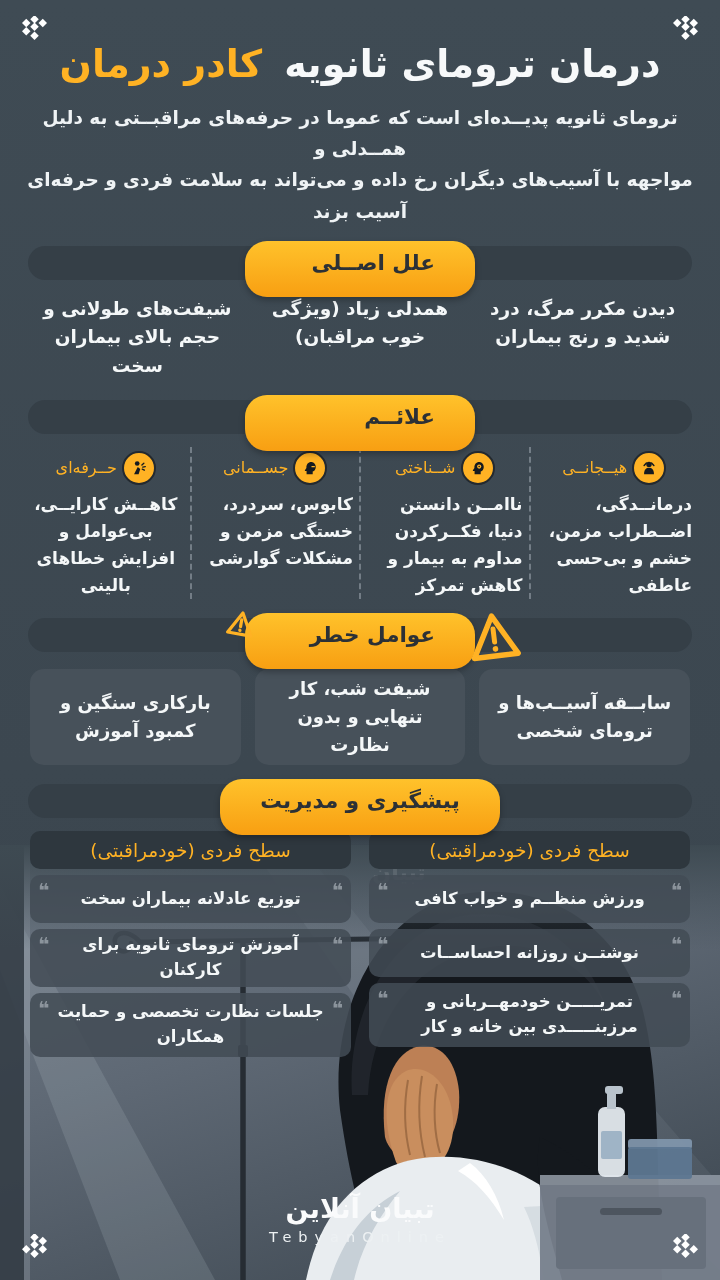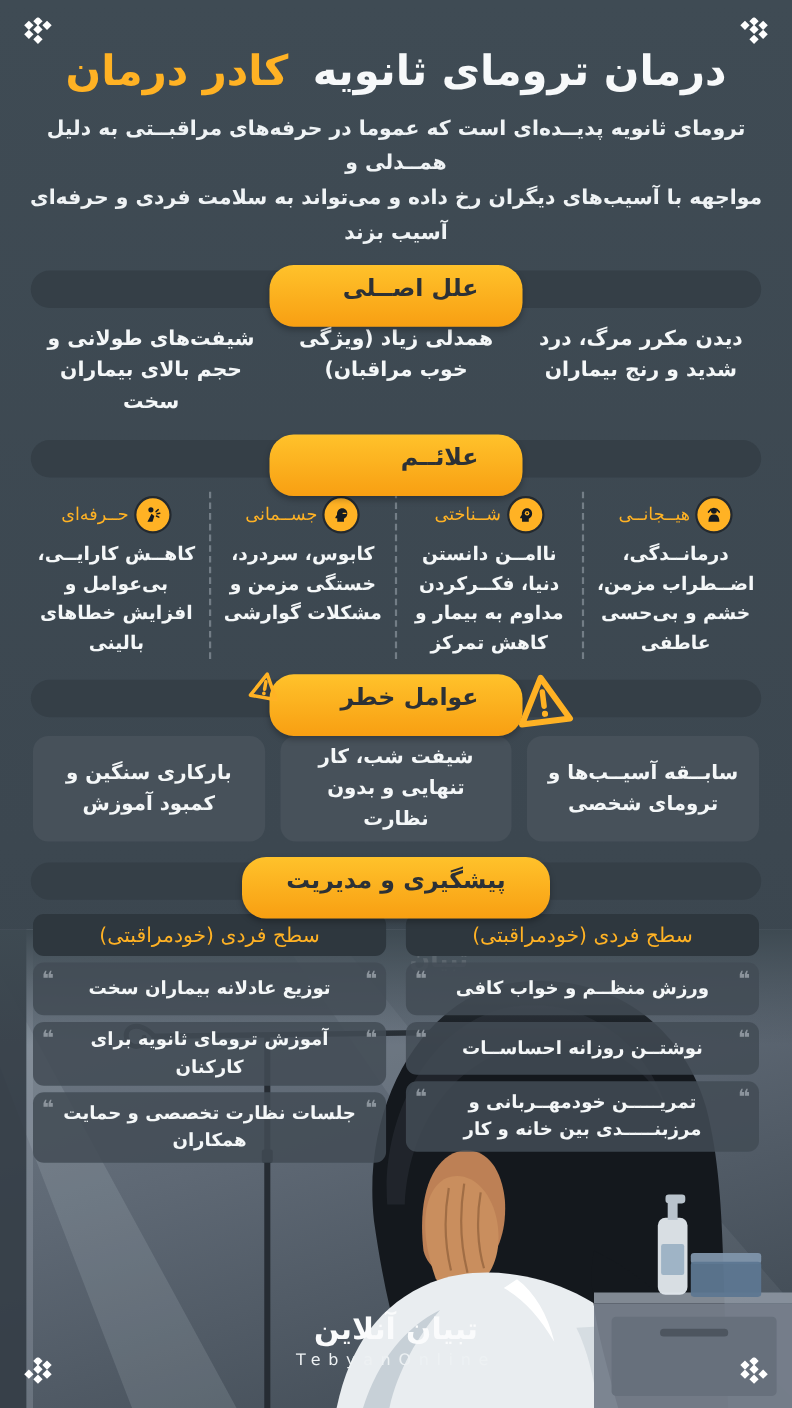--- a/index.html
+++ b/index.html
@@ -31,21 +31,21 @@
     box-shadow:0 3px 6px rgba(0,0,0,.28);
   }
 
   
   .causes-row{display:flex;margin:10px 26px 0;min-height:72px;}
   .cause-item{flex:1;text-align:center;color:#F4F7F8;font-weight:700;font-size:18.5px;line-height:1.55;padding:0 8px;}
 
   
   .sym-row{display:flex;margin:8px 22px 0;min-height:122px;}
   .sym-col{flex:1;padding:4px 6px 0;text-align:center;}
-  .sym-col:not(:last-child){border-left:2px dashed rgba(160,170,178,.55);}
+  .sym-col:not(:last-child){border-left:2px dashed rgba(160,170,178,.55);text-align:right;}
   .sym-head{display:flex;align-items:center;justify-content:center;gap:5px;margin-bottom:6px;}
   .icon-circle{
     width:30px;height:30px;border-radius:50%;flex:0 0 auto;
     background:#FFB224;border:2px solid #23292F;display:flex;align-items:center;justify-content:center;
   }
   .sym-title{color:#FFB224;font-weight:400;font-size:16px;}
   .sym-desc{color:#F4F7F8;font-weight:700;font-size:17px;line-height:1.6;}
 
   
   .risk-row{position:relative;height:44px;margin:14px 28px 0;}

